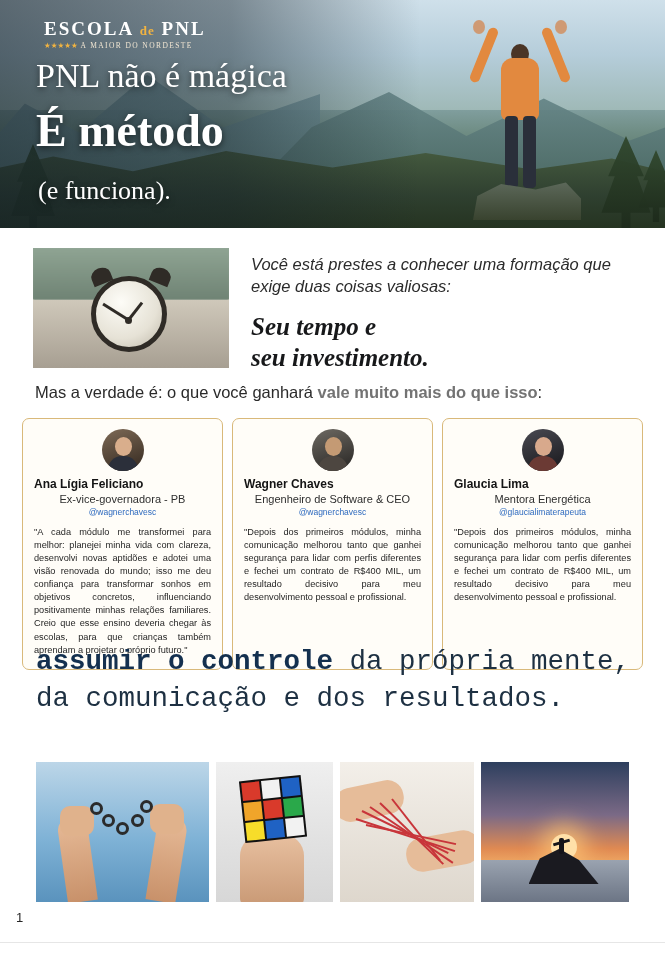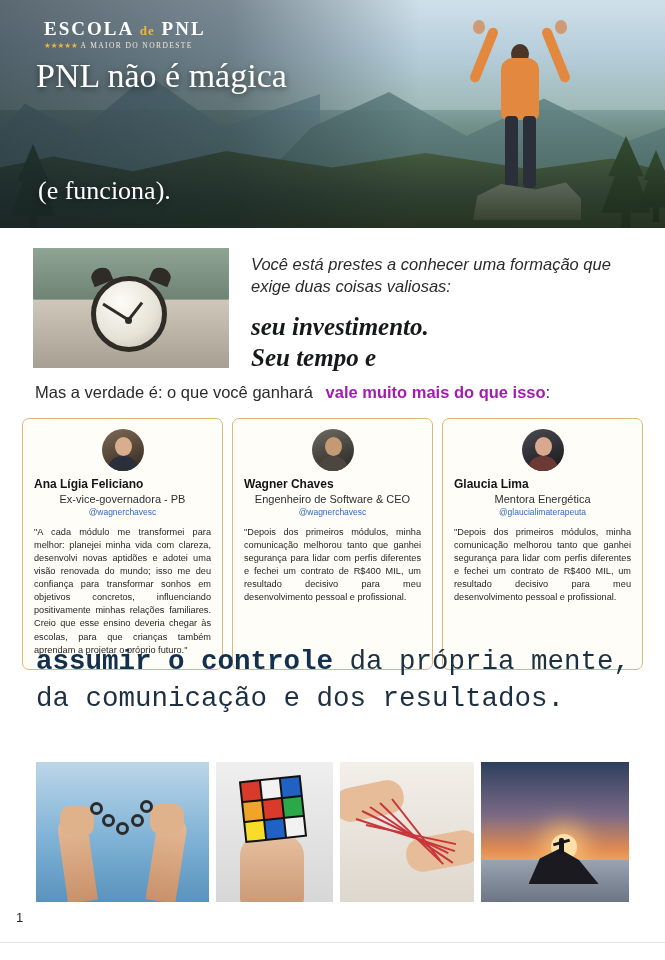--- a/index.html
+++ b/index.html
@@ -150,21 +150,21 @@
     position: absolute; left: 251px; top: 72px; width: 390px;
     font-family: "Liberation Serif", serif; font-weight: bold;
     font-size: 25px; line-height: 1.22; color: #17181a;
   }
 
   
   .truth {
     position: absolute; left: 35px; top: 383px; width: 600px;
     font-size: 16.5px; color: #2b2b2b;
   }
-  .truth b { color: #a21caf; margin-left: 8px; }
+  .truth b { color: #737373; }
 
   
   .cards { position: absolute; left: 22px; top: 418px; width: 622px; display: flex; gap: 9px; }
   .card {
     width: 201px; border: 1px solid #d9b97a; border-radius: 7px;
     background: #fffdf8; padding: 10px 11px 12px 11px;
     min-height: 203px;
   }
   .card-ph {
     width: 42px; height: 42px; border-radius: 50%; margin: 0 auto 6px auto;
@@ -277,38 +277,39 @@
         <span class="accent">de</span>
         <span>PNL</span>
       </div>
       <div class="logo-sub">
         <span class="stars">★★★★★</span>
         <span>A MAIOR DO NORDESTE</span>
       </div>
     </div>
 
     <div class="hero-h1">PNL não é mágica</div>
+    <div class="hero-h2">É método</div>
     <div class="hero-h3">(e funciona).</div>
   </div>
 
   <div class="intro">
     <div class="clock-img">
       <div class="clock-blur-top"></div>
       <div class="clock-road"></div>
       <div class="clock-bell l"></div>
       <div class="clock-bell r"></div>
       <div class="clock-body"></div>
       <div class="clock-hand-m"></div>
       <div class="clock-hand-h"></div>
       <div class="clock-center"></div>
     </div>
     <div class="intro-text">Você está prestes a conhecer uma formação que exige duas coisas valiosas:</div>
     <div class="intro-strong">
+      <div>Seu tempo e</div>
       <div>seu investimento.</div>
-      <div>Seu tempo e</div>
     </div>
   </div>
 
   <div class="truth">
     <span>Mas a verdade é: o que você ganhará </span><b>vale muito mais do que isso</b><span>:</span>
   </div>
 
   <div class="cards">
 
     <div class="card">

